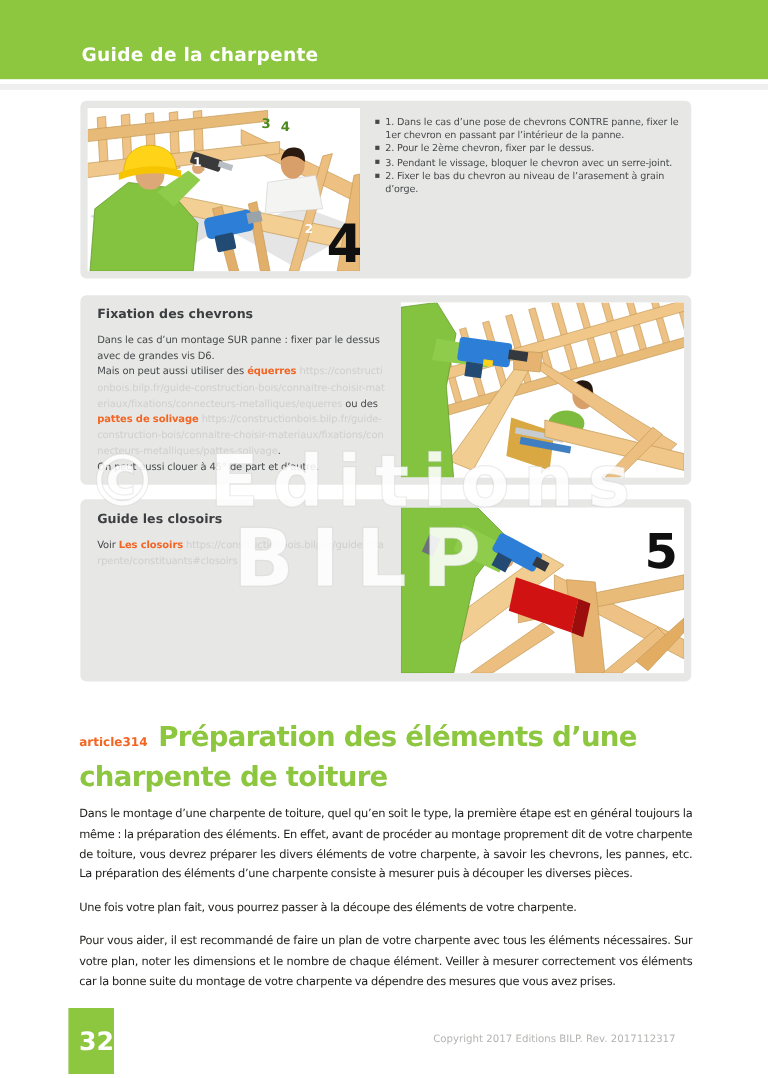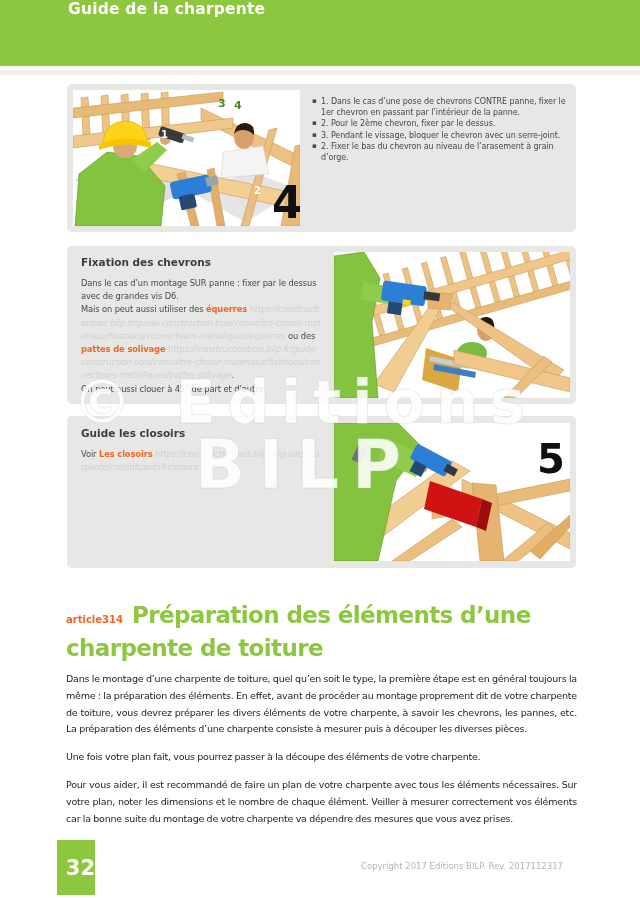--- a/index.html
+++ b/index.html
@@ -1,20 +1,20 @@
 <!DOCTYPE html>
 <html style="--green: #8DC63F; --orange: #F26522; --panel: #E7E7E6; --url_gray: #CFCFCD; --wood: #F2CD92; --worker_green: #84C340; --drill_blue: #2C7ED6; --closoir_red: #D01212;"><head>
 <meta charset="utf-8">
 <style>
   html,body{margin:0;padding:0;}
   body{width:640px;height:898px;background:#ffffff;font-family:"DejaVu Sans",sans-serif;}
   .page{position:relative;width:640px;height:898px;overflow:hidden;background:#fff;}
 
   
-  .header{position:absolute;top:0;left:0;width:640px;height:66px;background:var(--green,#8DC63F);display:flex;align-items:flex-start;}
+  .header{position:absolute;top:0;left:0;width:640px;height:66px;background:var(--green,#8DC63F);display:flex;align-items:flex-end;}
   .header .htitle{margin:0 0 11px 68px;font-size:15.5px;font-weight:bold;color:#ffffff;letter-spacing:.2px;}
   .header-shadow{position:absolute;top:70px;left:0;width:640px;height:5px;background:#efefef;}
 
   
   .panel{position:absolute;left:67px;width:509px;background:var(--panel,#E7E7E6);border-radius:5px;display:flex;box-sizing:border-box;}
   .panel1{top:84px;height:148px;padding:6px;}
   .panel2{top:246px;height:158px;padding:6px;}
   .panel3{top:416px;height:152px;padding:7px 6px;}
   .img-box{background:#fff;flex:none;overflow:hidden;}
   .panel1 .img-box{width:227px;height:136px;}
@@ -22,21 +22,21 @@
   .panel3 .img-box{width:236px;height:138px;margin-left:auto;}
   .panel-text{flex:1;padding:6px 4px 0 12px;color:#46484a;}
   .panel2 .panel-text,.panel3 .panel-text{padding:4px 12px 0 8px;}
   .panel-title{font-weight:bold;font-size:10.5px;color:#3c3e40;margin:0 0 9px 0;}
   .panel-title.right{}
   ul.steps{list-style:none;margin:0;padding:0;font-size:8px;line-height:11.2px;letter-spacing:-.1px;}
   ul.steps li{position:relative;padding-left:9px;}
   ul.steps li::before{content:"▪";position:absolute;left:0;top:0;font-size:7px;color:#46484a;}
   .rich{font-size:8.3px;line-height:13.2px;letter-spacing:-.1px;}
   .seg-link{color:var(--orange,#F26522);font-weight:bold;}
-  .seg-url{color:var(--url_gray,#CFCFCD);word-break:break-all;font-style:italic;}
+  .seg-url{color:var(--url_gray,#CFCFCD);word-break:break-all;}
 
   
   .watermark{position:absolute;left:72px;top:372px;font-weight:bold;color:rgba(255,255,255,.88);
     -webkit-text-stroke:1px rgba(185,185,185,.28);pointer-events:none;z-index:5;text-align:center;}
   .wm1{font-size:60px;letter-spacing:11px;line-height:1;}
   .wm2{font-size:67px;letter-spacing:13px;line-height:1;}
 
   
   .article{position:absolute;left:66px;top:601px;width:511px;}
   .article-heading{margin:0 0 9px 0;font-size:23px;line-height:28px;letter-spacing:-.6px;font-weight:bold;color:var(--green,#8DC63F);}

